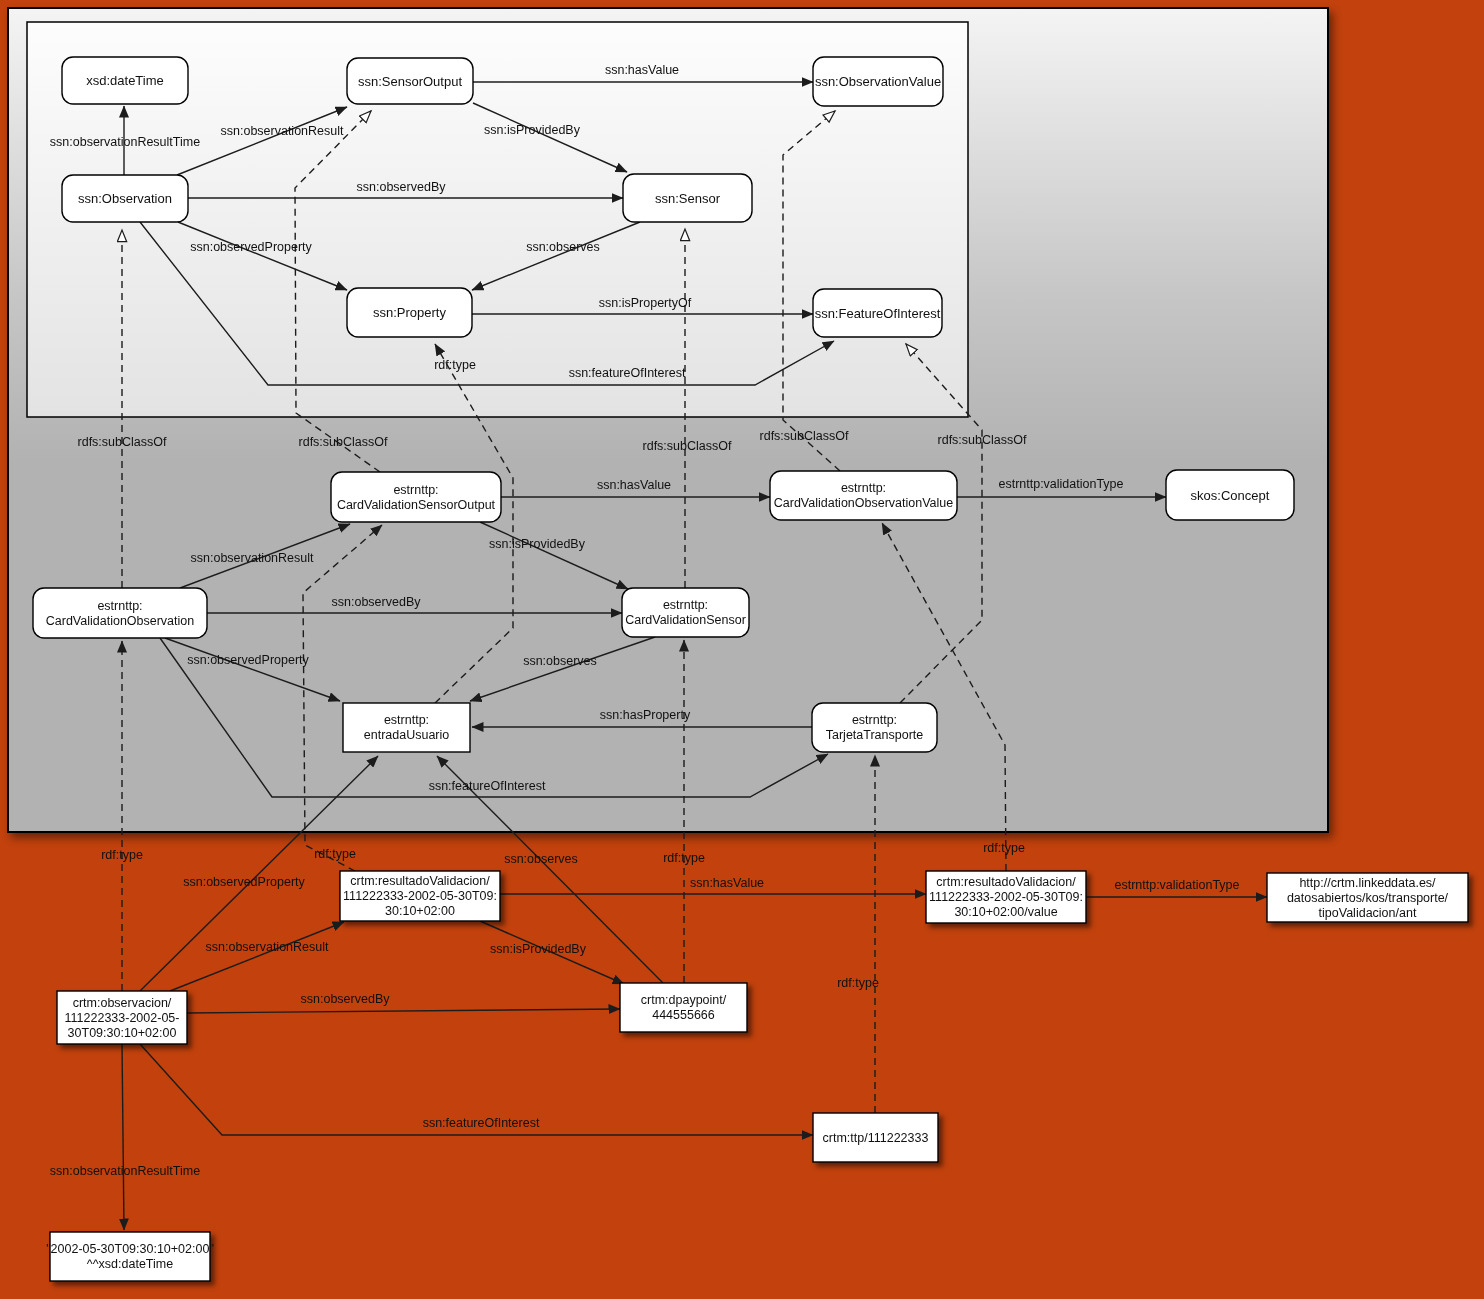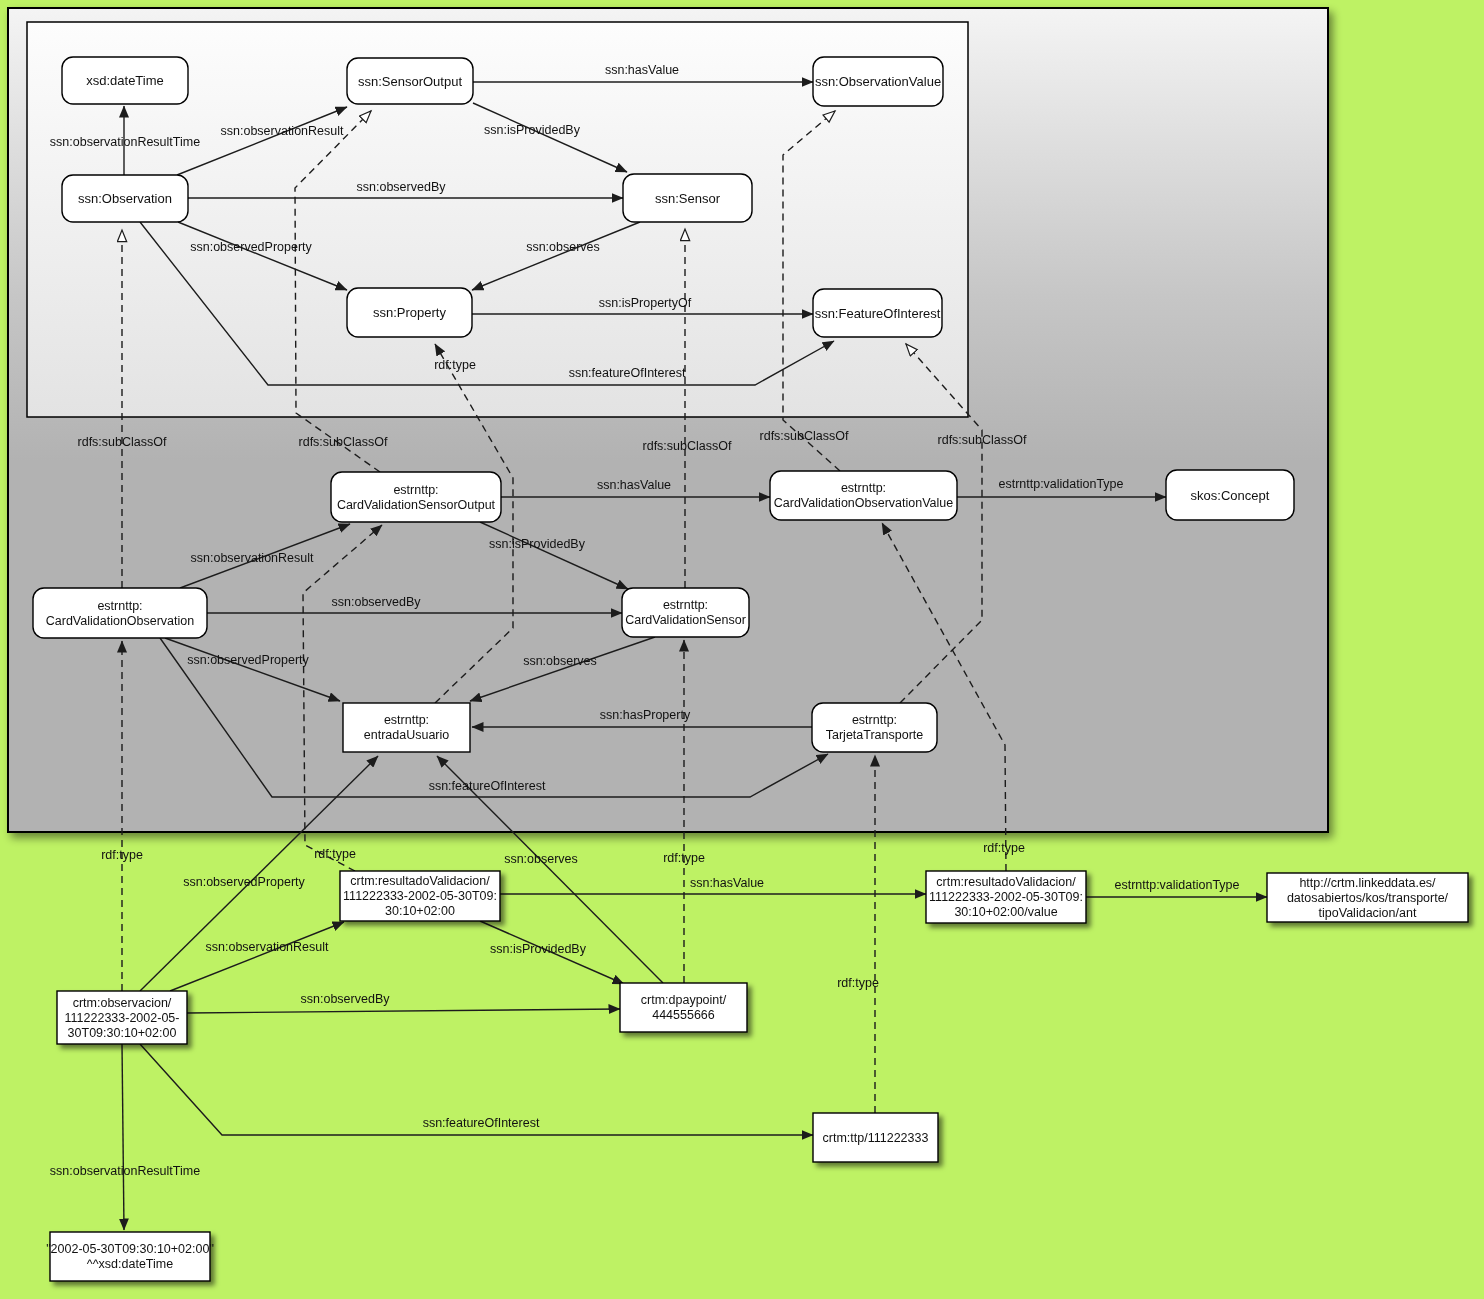--- a/index.html
+++ b/index.html
@@ -1,17 +1,17 @@
 <!DOCTYPE html>
 <html><head>
 <meta charset="utf-8">
 <style>
   html,body{margin:0;padding:0;background:#ffffff;}
   body{font-family:"Liberation Sans","DejaVu Sans",sans-serif;}
-  #stage{position:relative;width:1484px;height:1299px;background:#bef264;overflow:hidden;}
+  #stage{position:relative;width:1484px;height:1299px;background:#c2410c;overflow:hidden;}
   svg text{user-select:none;}
 </style>
 </head>
 <body>
 
 <div id="stage">
   <svg id="diagram" xmlns="http://www.w3.org/2000/svg" width="1484" height="1299" viewBox="0 0 1484 1299">
       <defs>
         <linearGradient id="gradOuter" x1="0" y1="0" x2="0" y2="1">
           <stop offset="0%" stop-color="#f4f4f4"></stop>

